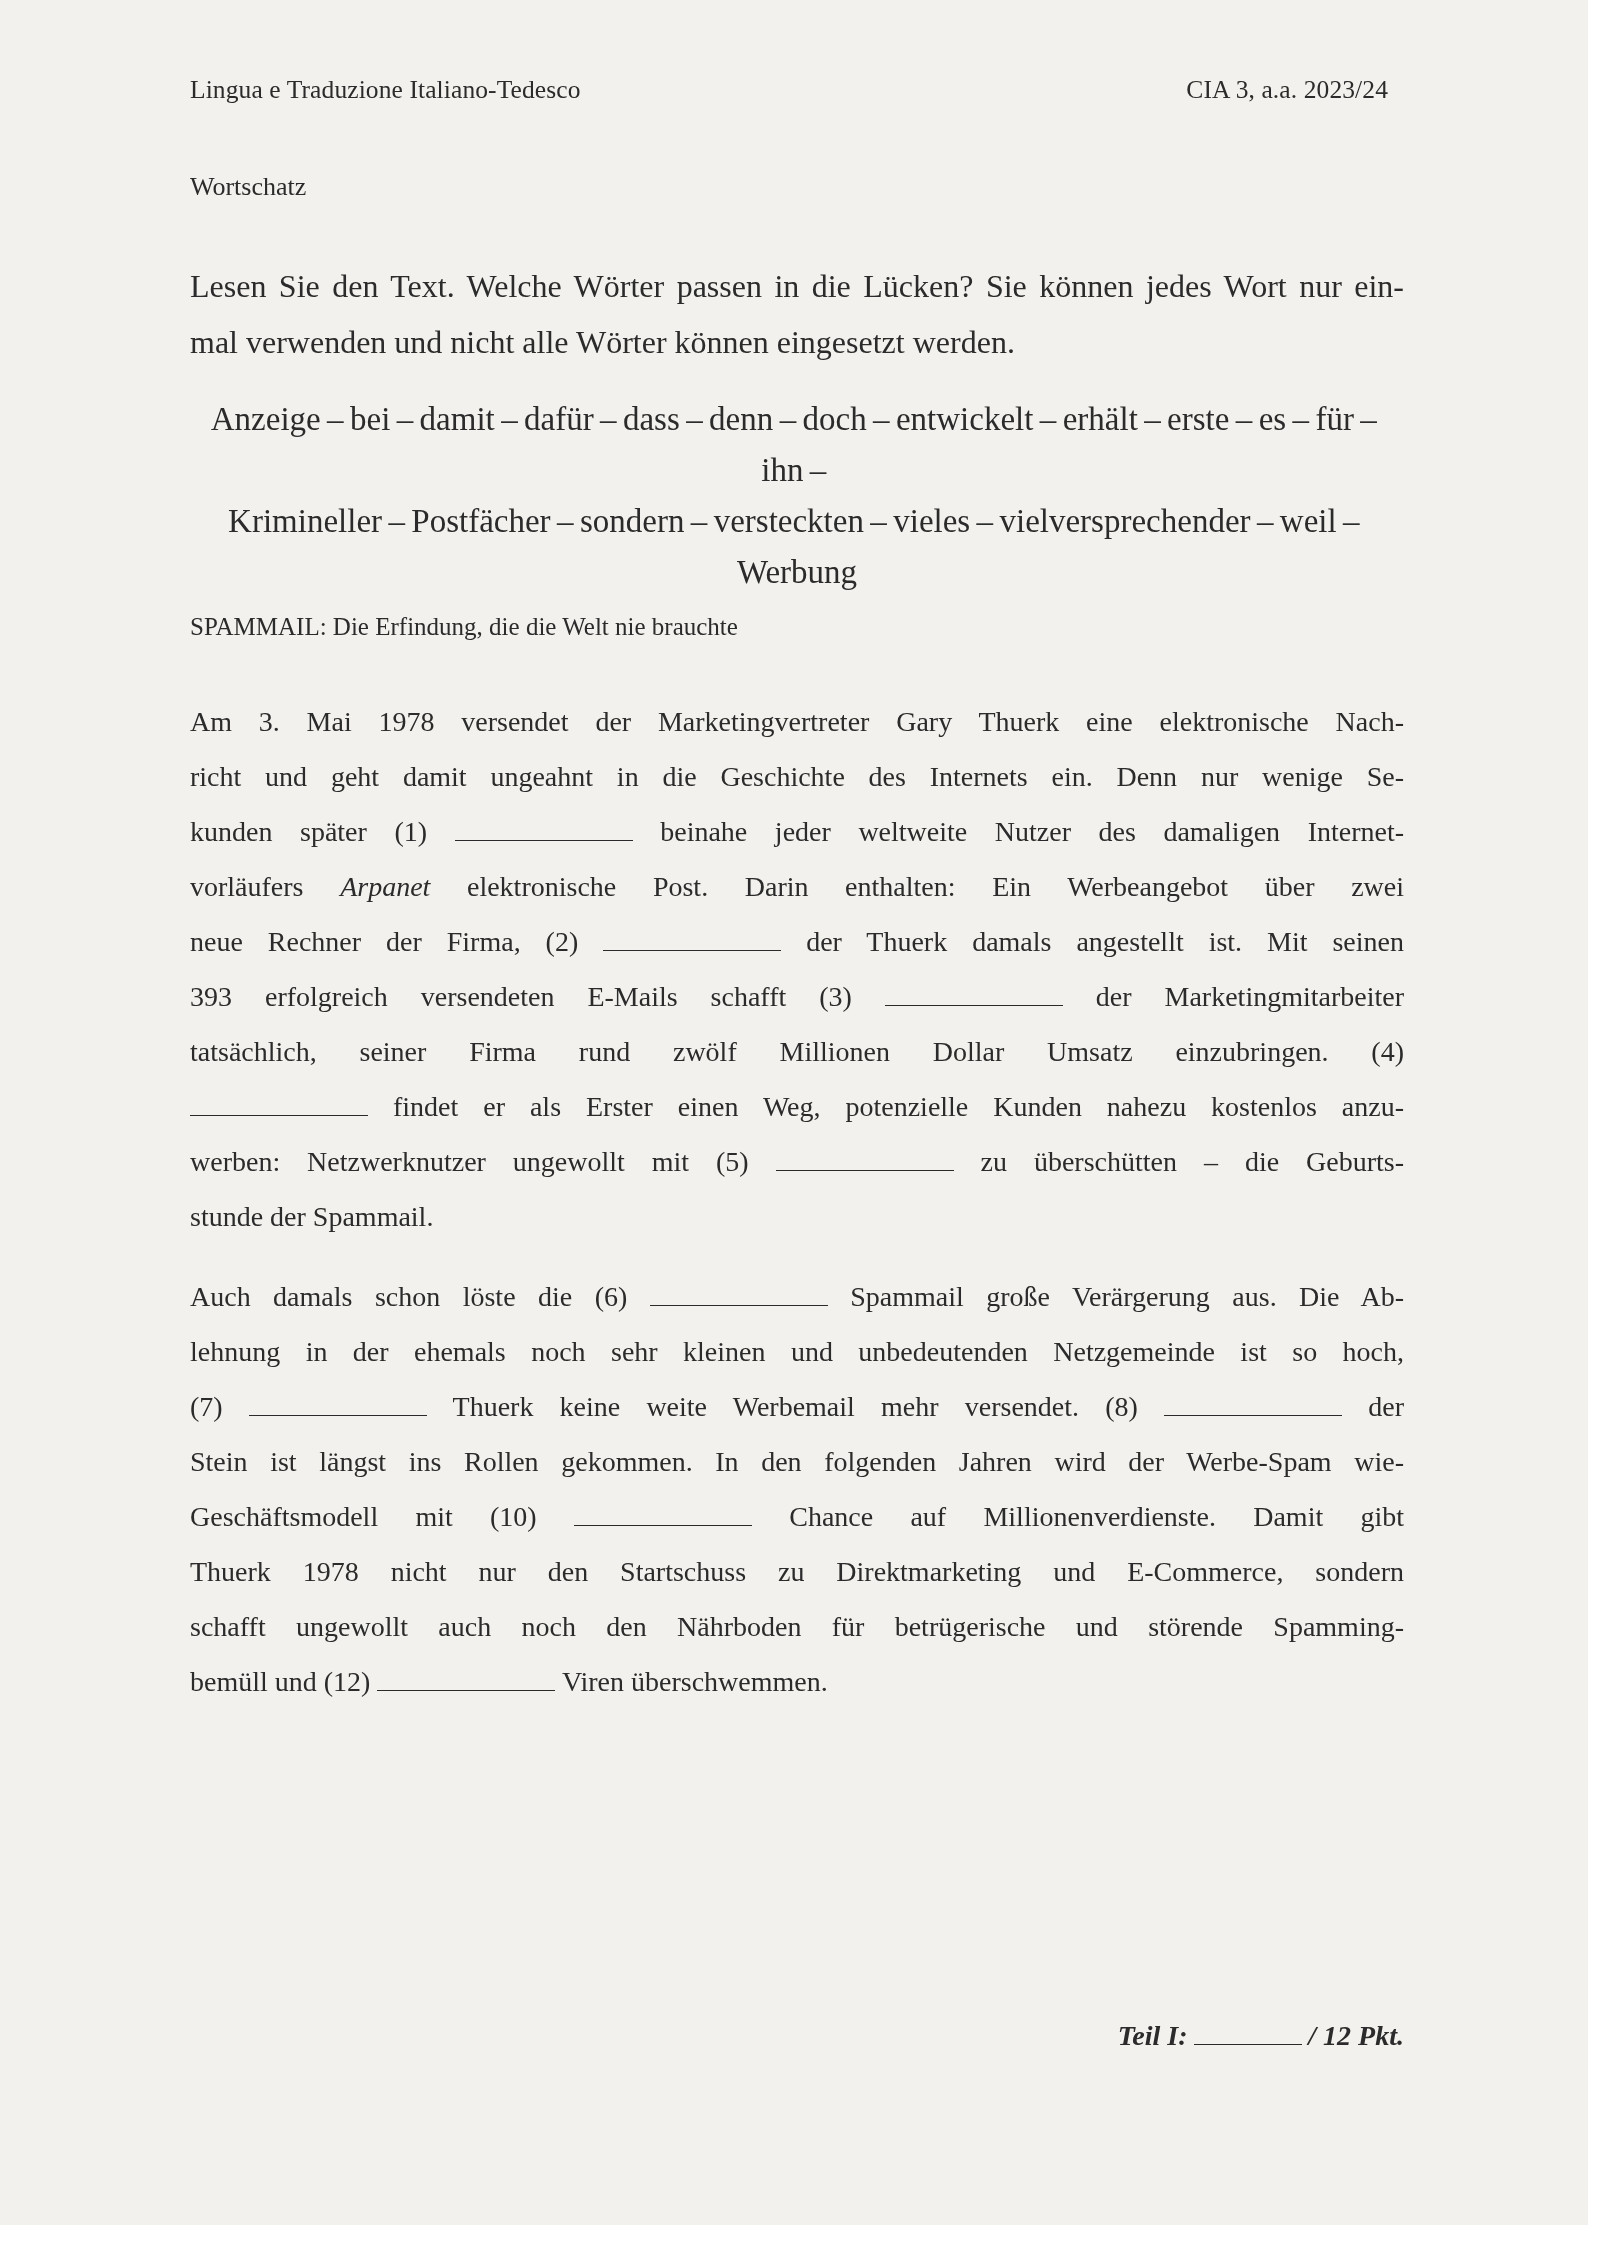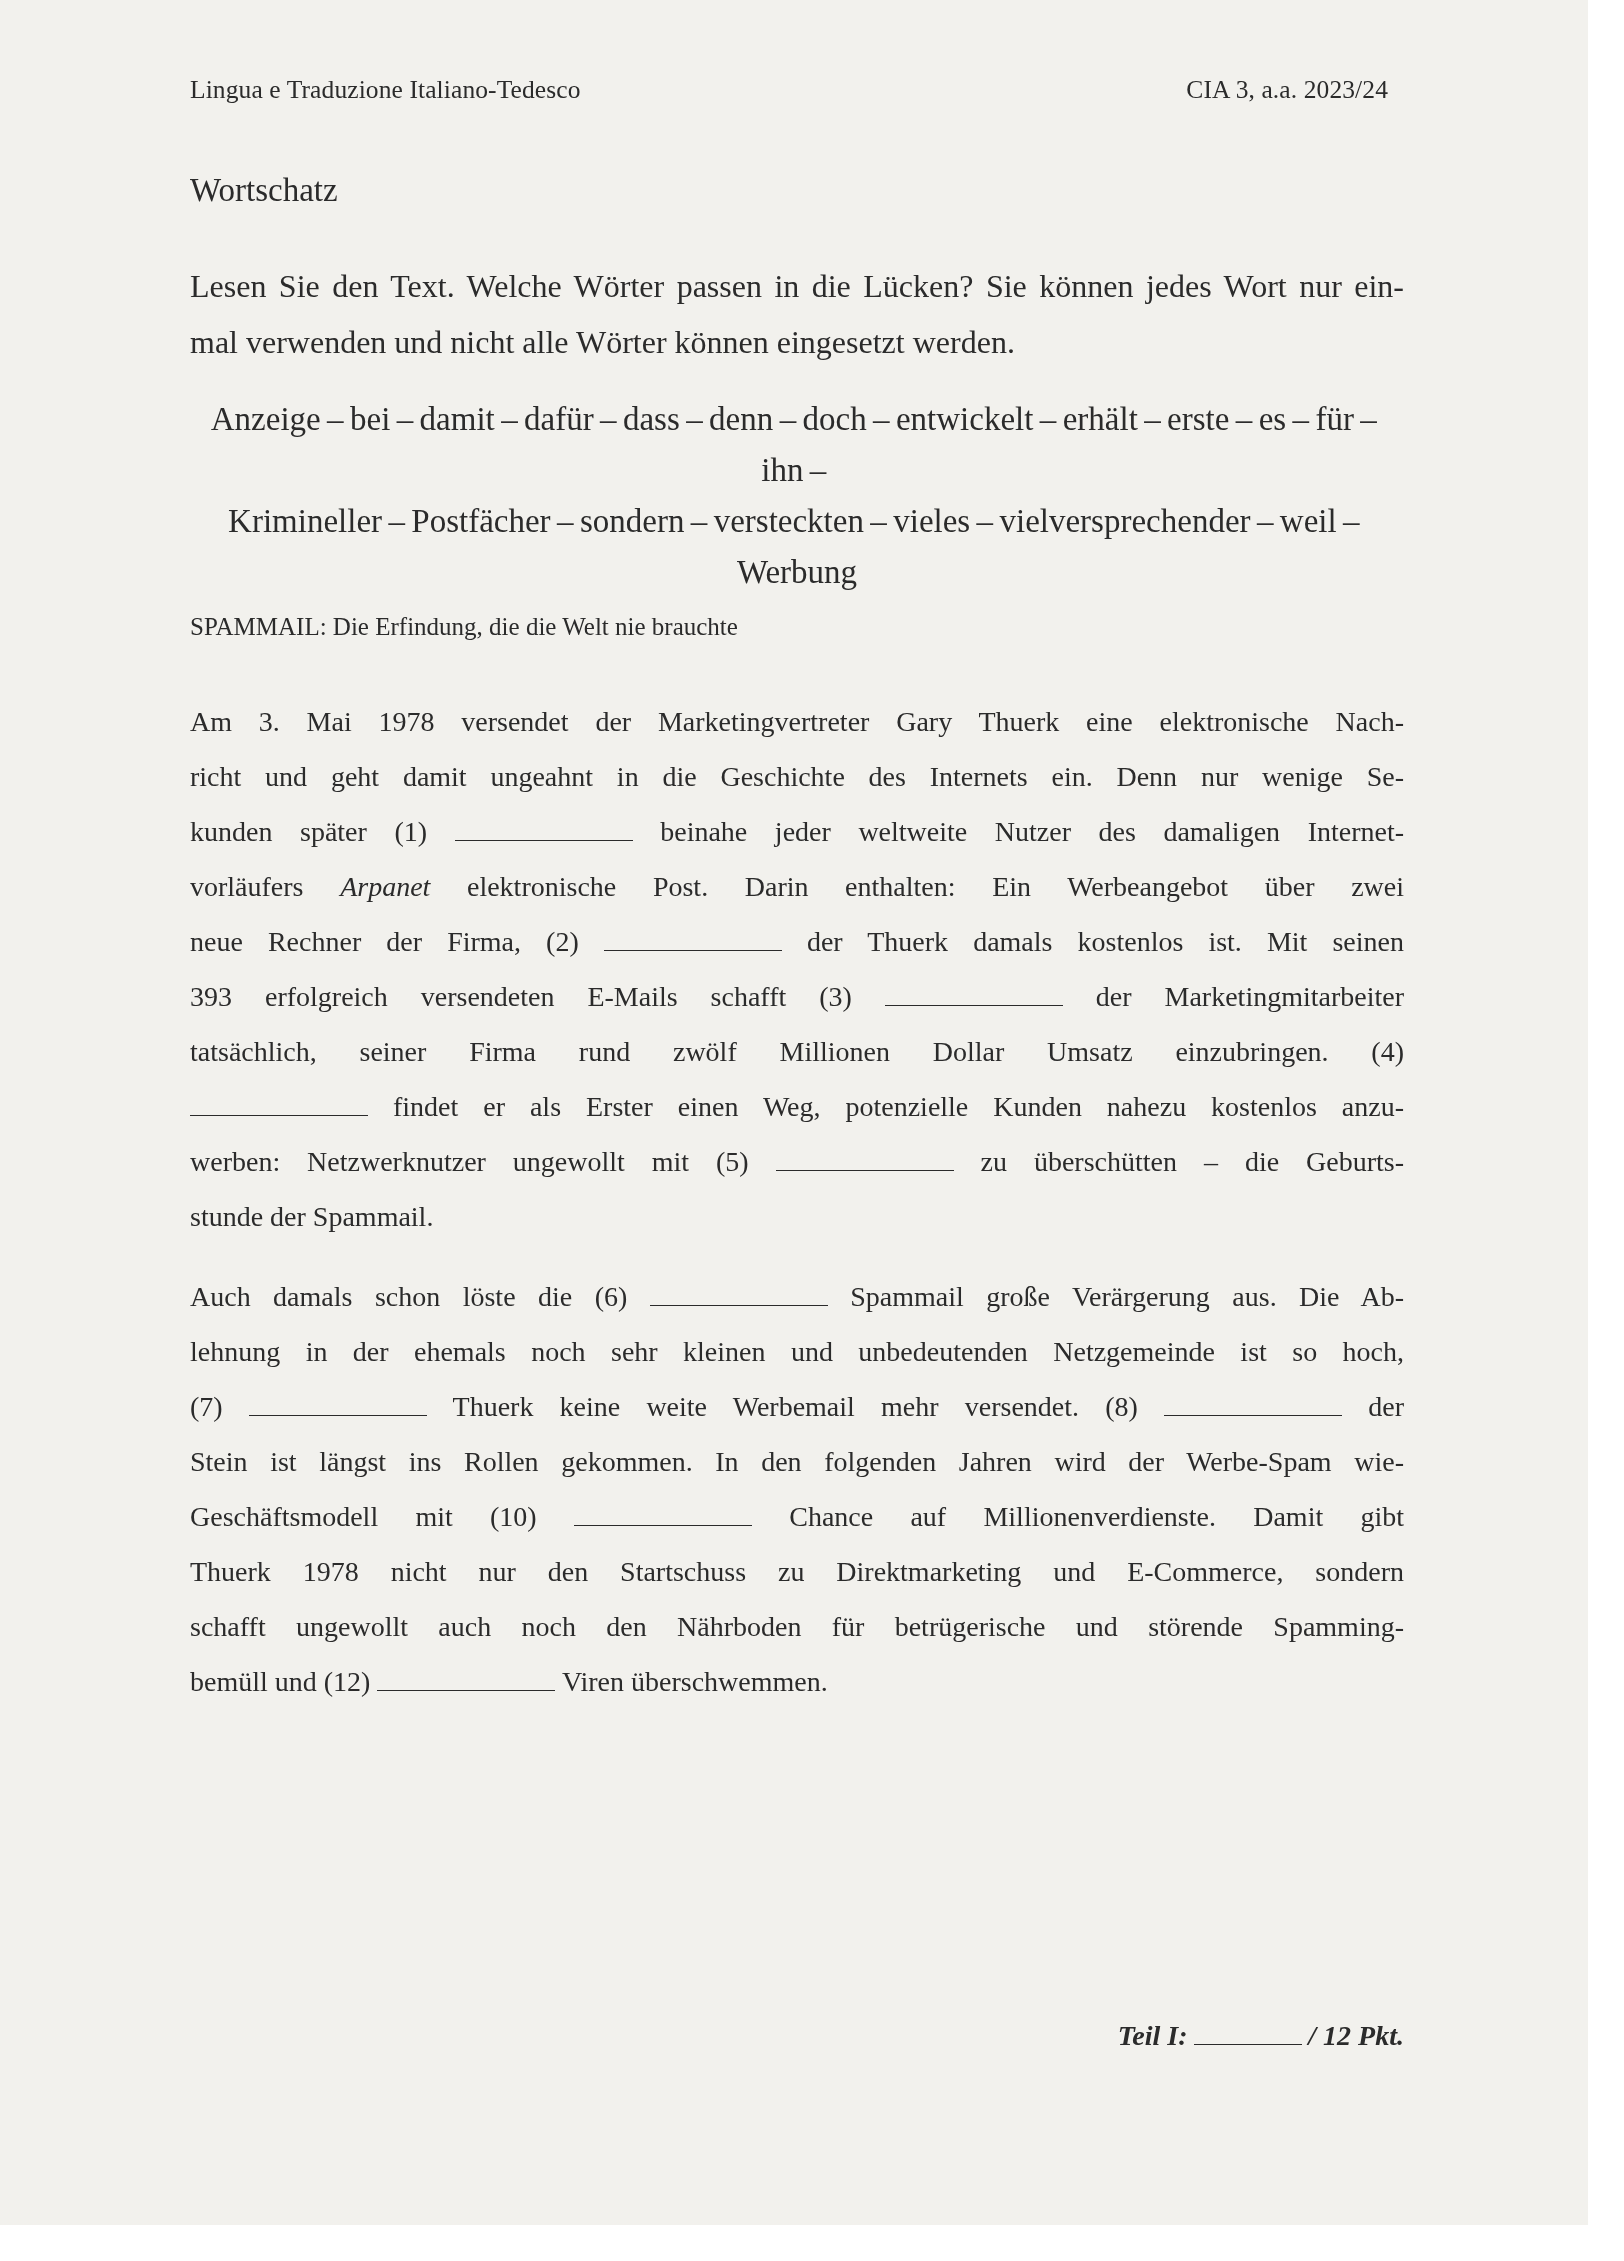--- a/index.html
+++ b/index.html
@@ -38,21 +38,21 @@
       font-family: "Liberation Serif", serif;
       letter-spacing: 0.1px;
     }
     .header-left { position: absolute; left: 0; top: 0; }
     .header-right { position: absolute; right: 16px; top: 0; }
 
     .section-title {
       position: absolute;
       top: 172px;
       left: 0;
-      font-size: 33px;
+      font-size: 26px;
       font-family: "Liberation Serif", serif;
     }
     .instructions {
       position: absolute;
       top: 258px;
       left: 0;
       width: 1214px;
       font-size: 32px;
       line-height: 56px;
       font-family: "Liberation Serif", serif;
@@ -144,21 +144,21 @@
     <div id="wb-row2"><span>Krimineller</span><span class="sep">–</span><span>Postfächer</span><span class="sep">–</span><span>sondern</span><span class="sep">–</span><span>versteckten</span><span class="sep">–</span><span>vieles</span><span class="sep">–</span><span>vielversprechender</span><span class="sep">–</span><span>weil</span><span class="sep">–</span><span>Werbung</span></div>
   </div>
 
   <div class="text-title">SPAMMAIL: Die Erfindung, die die Welt nie brauchte</div>
 
   <div class="para para1">
     <span class="line">Am 3. Mai 1978 versendet der Marketingvertreter Gary Thuerk eine elektronische Nach-</span>
     <span class="line">richt und geht damit ungeahnt in die Geschichte des Internets ein. Denn nur wenige Se-</span>
     <span class="line"><span>kunden später (1)</span> <span class="blank"></span> <span>beinahe jeder weltweite Nutzer des damaligen Internet-</span></span>
     <span class="line"><span>vorläufers</span> <span class="italic">Arpanet</span> <span>elektronische Post. Darin enthalten: Ein Werbeangebot über zwei</span></span>
-    <span class="line"><span>neue Rechner der Firma, (2)</span> <span class="blank"></span> <span>der Thuerk damals kostenlos ist. Mit seinen</span></span>
+    <span class="line"><span>neue Rechner der Firma, (2)</span> <span class="blank"></span> <span>der Thuerk damals angestellt ist. Mit seinen</span></span>
     <span class="line"><span>393 erfolgreich versendeten E-Mails schafft (3)</span> <span class="blank"></span> <span>der Marketingmitarbeiter</span></span>
     <span class="line">tatsächlich, seiner Firma rund zwölf Millionen Dollar Umsatz einzubringen. (4)</span>
     <span class="line"><span class="blank"></span> <span>findet er als Erster einen Weg, potenzielle Kunden nahezu kostenlos anzu-</span></span>
     <span class="line"><span>werben: Netzwerknutzer ungewollt mit (5)</span> <span class="blank"></span> <span>zu überschütten – die Geburts-</span></span>
     <span class="line last">stunde der Spammail.</span>
   </div>
 
   <div class="para para2">
     <span class="line"><span>Auch damals schon löste die (6)</span> <span class="blank"></span> <span>Spammail große Verärgerung aus. Die Ab-</span></span>
     <span class="line">lehnung in der ehemals noch sehr kleinen und unbedeutenden Netzgemeinde ist so hoch,</span>

